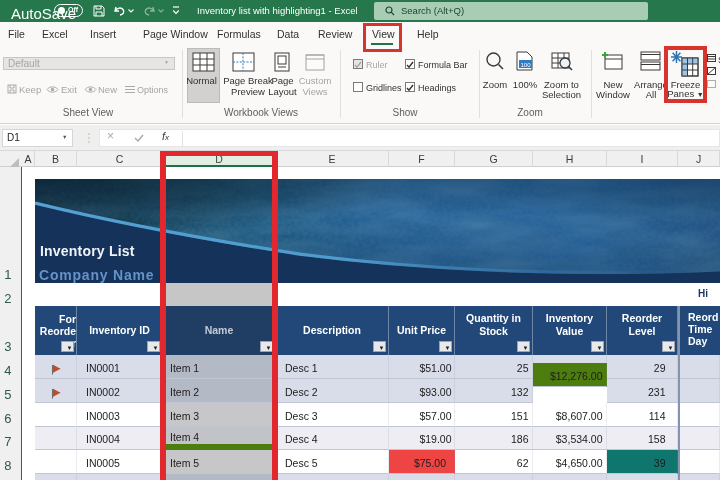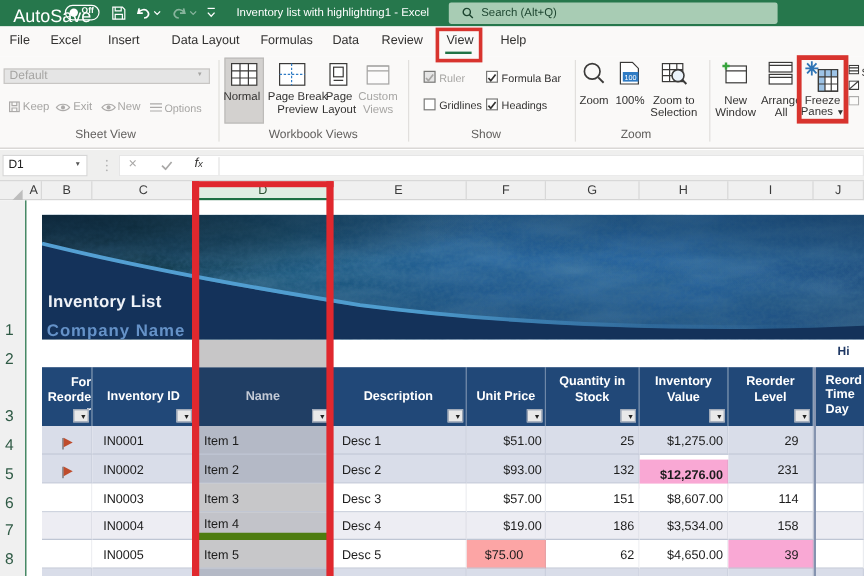--- a/index.html
+++ b/index.html
@@ -64,21 +64,21 @@
       <circle cx="4" cy="4" r="3" fill="none" stroke="#1D4530" stroke-width="1.2"></circle>
       <path d="M6.2 6.2 L9 9" stroke="#1D4530" stroke-width="1.2"></path>
     </svg>
   <span class="abs" style="left:401px;top:5px;font-size:9.5px;color:#1D4530;">Search (Alt+Q)</span>
 </div>
 
 <div id="tabrow">
   <span class="tab" style="left:8px;">File</span>
   <span class="tab" style="left:42px;">Excel</span>
   <span class="tab" style="left:90px;">Insert</span>
-  <span class="tab" style="left:143px;">Data Layout</span>
+  <span class="tab" style="left:143px;">Page Window</span>
   <span class="tab" style="left:217px;">Formulas</span>
   <span class="tab" style="left:277px;">Data</span>
   <span class="tab" style="left:318px;">Review</span>
   <span class="tab" style="left:372px;color:#323130;">View</span>
   <span class="tab" style="left:417px;">Help</span>
   <span class="abs" style="left:370.5px;top:20.5px;width:22px;height:2.5px;background:#217346;"></span>
 </div>
 
 <div id="ribbon">
 
@@ -321,21 +321,21 @@
         <svg width="10" height="11" viewBox="0 0 10 11" style="margin:3px auto 0;">
           <path d="M1.5 1 V10.5" stroke="#6E6E6E" stroke-width="1.1"></path>
           <path d="M2 0.8 L9.6 4.8 L2 8.8 Z" fill="#BF4C2C"></path>
         </svg>
       </div>
       <div class="dcell" style="left:77px;top:212px;width:86px;height:24px;background:#D9DDE9;border-bottom:1px solid #BFC6D4;border-right:1px solid rgba(140,150,170,0.18);padding-left:9px;">IN0002</div>
       <div class="dcell" style="left:163px;top:212px;width:113px;height:24px;background:#B4B9C6;border-bottom:1px solid #BFC6D4;border-right:1px solid rgba(140,150,170,0.18);padding-left:7px;">Item 2</div>
       <div class="dcell" style="left:276px;top:212px;width:113px;height:24px;background:#D9DDE9;border-bottom:1px solid #BFC6D4;border-right:1px solid rgba(140,150,170,0.18);padding-left:9px;">Desc 2</div>
       <div class="dcell" style="left:389px;top:212px;width:66px;height:24px;background:#D9DDE9;border-bottom:1px solid #BFC6D4;border-right:1px solid rgba(140,150,170,0.18);justify-content:flex-end;padding-right:2.5px;">$93.00</div>
       <div class="dcell" style="left:455px;top:212px;width:78px;height:24px;background:#D9DDE9;border-bottom:1px solid #BFC6D4;border-right:1px solid rgba(140,150,170,0.18);justify-content:flex-end;padding-right:3.5px;">132</div>
-      <div class="dcell" style="left:533px;top:216px;width:74px;height:24px;background:#f9a8d4;border-bottom:1px solid #BFC6D4;border-right:1px solid rgba(140,150,170,0.18);justify-content:flex-end;padding-right:3.5px;font-weight:bold;">$12,276.00</div>
+      <div class="dcell" style="left:533px;top:196px;width:74px;height:24px;background:#4d7c0f;border-bottom:1px solid #BFC6D4;border-right:1px solid rgba(140,150,170,0.18);justify-content:flex-end;padding-right:3.5px;">$12,276.00</div>
       <div class="dcell" style="left:607px;top:212px;width:71px;height:24px;background:#D9DDE9;border-bottom:1px solid #BFC6D4;border-right:1px solid rgba(140,150,170,0.18);justify-content:flex-end;padding-right:11.5px;">231</div>
       <div class="dcell" style="left:680px;top:212px;width:40px;height:24px;background:#D9DDE9;border-bottom:1px solid #BFC6D4;border-right:1px solid rgba(140,150,170,0.18);padding-left:0px;"></div>
       <div class="dcell" style="left:35px;top:236px;width:42px;height:24px;background:#FFFFFF;border-bottom:1px solid #BFC6D4;border-right:1px solid rgba(140,150,170,0.18);justify-content:center;"></div>
       <div class="dcell" style="left:77px;top:236px;width:86px;height:24px;background:#FFFFFF;border-bottom:1px solid #BFC6D4;border-right:1px solid rgba(140,150,170,0.18);padding-left:9px;">IN0003</div>
       <div class="dcell" style="left:163px;top:236px;width:113px;height:24px;background:#C7C7C9;border-bottom:1px solid #BFC6D4;border-right:1px solid rgba(140,150,170,0.18);padding-left:7px;">Item 3</div>
       <div class="dcell" style="left:276px;top:236px;width:113px;height:24px;background:#FFFFFF;border-bottom:1px solid #BFC6D4;border-right:1px solid rgba(140,150,170,0.18);padding-left:9px;">Desc 3</div>
       <div class="dcell" style="left:389px;top:236px;width:66px;height:24px;background:#FFFFFF;border-bottom:1px solid #BFC6D4;border-right:1px solid rgba(140,150,170,0.18);justify-content:flex-end;padding-right:2.5px;">$57.00</div>
       <div class="dcell" style="left:455px;top:236px;width:78px;height:24px;background:#FFFFFF;border-bottom:1px solid #BFC6D4;border-right:1px solid rgba(140,150,170,0.18);justify-content:flex-end;padding-right:3.5px;">151</div>
       <div class="dcell" style="left:533px;top:236px;width:74px;height:24px;background:#FFFFFF;border-bottom:1px solid #BFC6D4;border-right:1px solid rgba(140,150,170,0.18);justify-content:flex-end;padding-right:3.5px;">$8,607.00</div>
       <div class="dcell" style="left:607px;top:236px;width:71px;height:24px;background:#FFFFFF;border-bottom:1px solid #BFC6D4;border-right:1px solid rgba(140,150,170,0.18);justify-content:flex-end;padding-right:11.5px;">114</div>
@@ -346,24 +346,24 @@
       <div class="dcell" style="left:276px;top:260px;width:113px;height:23px;background:#EDEDF3;border-bottom:1px solid #BFC6D4;border-right:1px solid rgba(140,150,170,0.18);padding-left:9px;">Desc 4</div>
       <div class="dcell" style="left:389px;top:260px;width:66px;height:23px;background:#EDEDF3;border-bottom:1px solid #BFC6D4;border-right:1px solid rgba(140,150,170,0.18);justify-content:flex-end;padding-right:2.5px;">$19.00</div>
       <div class="dcell" style="left:455px;top:260px;width:78px;height:23px;background:#EDEDF3;border-bottom:1px solid #BFC6D4;border-right:1px solid rgba(140,150,170,0.18);justify-content:flex-end;padding-right:3.5px;">186</div>
       <div class="dcell" style="left:533px;top:260px;width:74px;height:23px;background:#EDEDF3;border-bottom:1px solid #BFC6D4;border-right:1px solid rgba(140,150,170,0.18);justify-content:flex-end;padding-right:3.5px;">$3,534.00</div>
       <div class="dcell" style="left:607px;top:260px;width:71px;height:23px;background:#EDEDF3;border-bottom:1px solid #BFC6D4;border-right:1px solid rgba(140,150,170,0.18);justify-content:flex-end;padding-right:11.5px;">158</div>
       <div class="dcell" style="left:680px;top:260px;width:40px;height:23px;background:#EDEDF3;border-bottom:1px solid #BFC6D4;border-right:1px solid rgba(140,150,170,0.18);padding-left:0px;"></div>
       <div class="dcell" style="left:35px;top:283px;width:42px;height:24px;background:#FFFFFF;border-bottom:1px solid #BFC6D4;border-right:1px solid rgba(140,150,170,0.18);justify-content:center;"></div>
       <div class="dcell" style="left:77px;top:283px;width:86px;height:24px;background:#FFFFFF;border-bottom:1px solid #BFC6D4;border-right:1px solid rgba(140,150,170,0.18);padding-left:9px;">IN0005</div>
       <div class="dcell" style="left:163px;top:283px;width:113px;height:24px;background:#C7C7C9;border-bottom:1px solid #BFC6D4;border-right:1px solid rgba(140,150,170,0.18);padding-left:7px;">Item 5</div>
       <div class="dcell" style="left:276px;top:283px;width:113px;height:24px;background:#FFFFFF;border-bottom:1px solid #BFC6D4;border-right:1px solid rgba(140,150,170,0.18);padding-left:9px;">Desc 5</div>
-      <div class="dcell" style="left:389px;top:283px;width:66px;height:24px;background:#fca5a5;border-bottom:1px solid #BFC6D4;border-right:1px solid rgba(140,150,170,0.18);justify-content:flex-end;padding-right:18px;">$75.00</div>
+      <div class="dcell" style="left:389px;top:283px;width:66px;height:24px;background:#ef4444;border-bottom:1px solid #BFC6D4;border-right:1px solid rgba(140,150,170,0.18);justify-content:flex-end;padding-right:8px;">$75.00</div>
       <div class="dcell" style="left:455px;top:283px;width:78px;height:24px;background:#FFFFFF;border-bottom:1px solid #BFC6D4;border-right:1px solid rgba(140,150,170,0.18);justify-content:flex-end;padding-right:3.5px;">62</div>
       <div class="dcell" style="left:533px;top:283px;width:74px;height:24px;background:#FFFFFF;border-bottom:1px solid #BFC6D4;border-right:1px solid rgba(140,150,170,0.18);justify-content:flex-end;padding-right:3.5px;">$4,650.00</div>
-      <div class="dcell" style="left:607px;top:283px;width:71px;height:24px;background:#f9a8d4;border-bottom:1px solid #BFC6D4;border-right:1px solid rgba(140,150,170,0.18);justify-content:flex-end;padding-right:11.5px;">39</div>
+      <div class="dcell" style="left:607px;top:283px;width:71px;height:24px;background:#0f766e;border-bottom:1px solid #BFC6D4;border-right:1px solid rgba(140,150,170,0.18);justify-content:flex-end;padding-right:11.5px;">39</div>
       <div class="dcell" style="left:680px;top:283px;width:40px;height:24px;background:#FFFFFF;border-bottom:1px solid #BFC6D4;border-right:1px solid rgba(140,150,170,0.18);padding-left:0px;"></div>
       <div class="dcell" style="left:35px;top:307px;width:42px;height:7px;background:#D9DDE9;border-bottom:1px solid #BFC6D4;border-right:1px solid rgba(140,150,170,0.18);justify-content:center;"></div>
       <div class="dcell" style="left:77px;top:307px;width:86px;height:7px;background:#D9DDE9;border-bottom:1px solid #BFC6D4;border-right:1px solid rgba(140,150,170,0.18);justify-content:center;"></div>
       <div class="dcell" style="left:163px;top:307px;width:113px;height:7px;background:#B4B9C6;border-bottom:1px solid #BFC6D4;border-right:1px solid rgba(140,150,170,0.18);justify-content:center;"></div>
       <div class="dcell" style="left:276px;top:307px;width:113px;height:7px;background:#D9DDE9;border-bottom:1px solid #BFC6D4;border-right:1px solid rgba(140,150,170,0.18);justify-content:center;"></div>
       <div class="dcell" style="left:389px;top:307px;width:66px;height:7px;background:#D9DDE9;border-bottom:1px solid #BFC6D4;border-right:1px solid rgba(140,150,170,0.18);justify-content:center;"></div>
       <div class="dcell" style="left:455px;top:307px;width:78px;height:7px;background:#D9DDE9;border-bottom:1px solid #BFC6D4;border-right:1px solid rgba(140,150,170,0.18);justify-content:center;"></div>
       <div class="dcell" style="left:533px;top:307px;width:74px;height:7px;background:#D9DDE9;border-bottom:1px solid #BFC6D4;border-right:1px solid rgba(140,150,170,0.18);justify-content:center;"></div>
       <div class="dcell" style="left:607px;top:307px;width:71px;height:7px;background:#D9DDE9;border-bottom:1px solid #BFC6D4;border-right:1px solid rgba(140,150,170,0.18);justify-content:center;"></div>
       <div class="dcell" style="left:680px;top:307px;width:40px;height:7px;background:#D9DDE9;border-bottom:1px solid #BFC6D4;border-right:1px solid rgba(140,150,170,0.18);justify-content:center;"></div>

